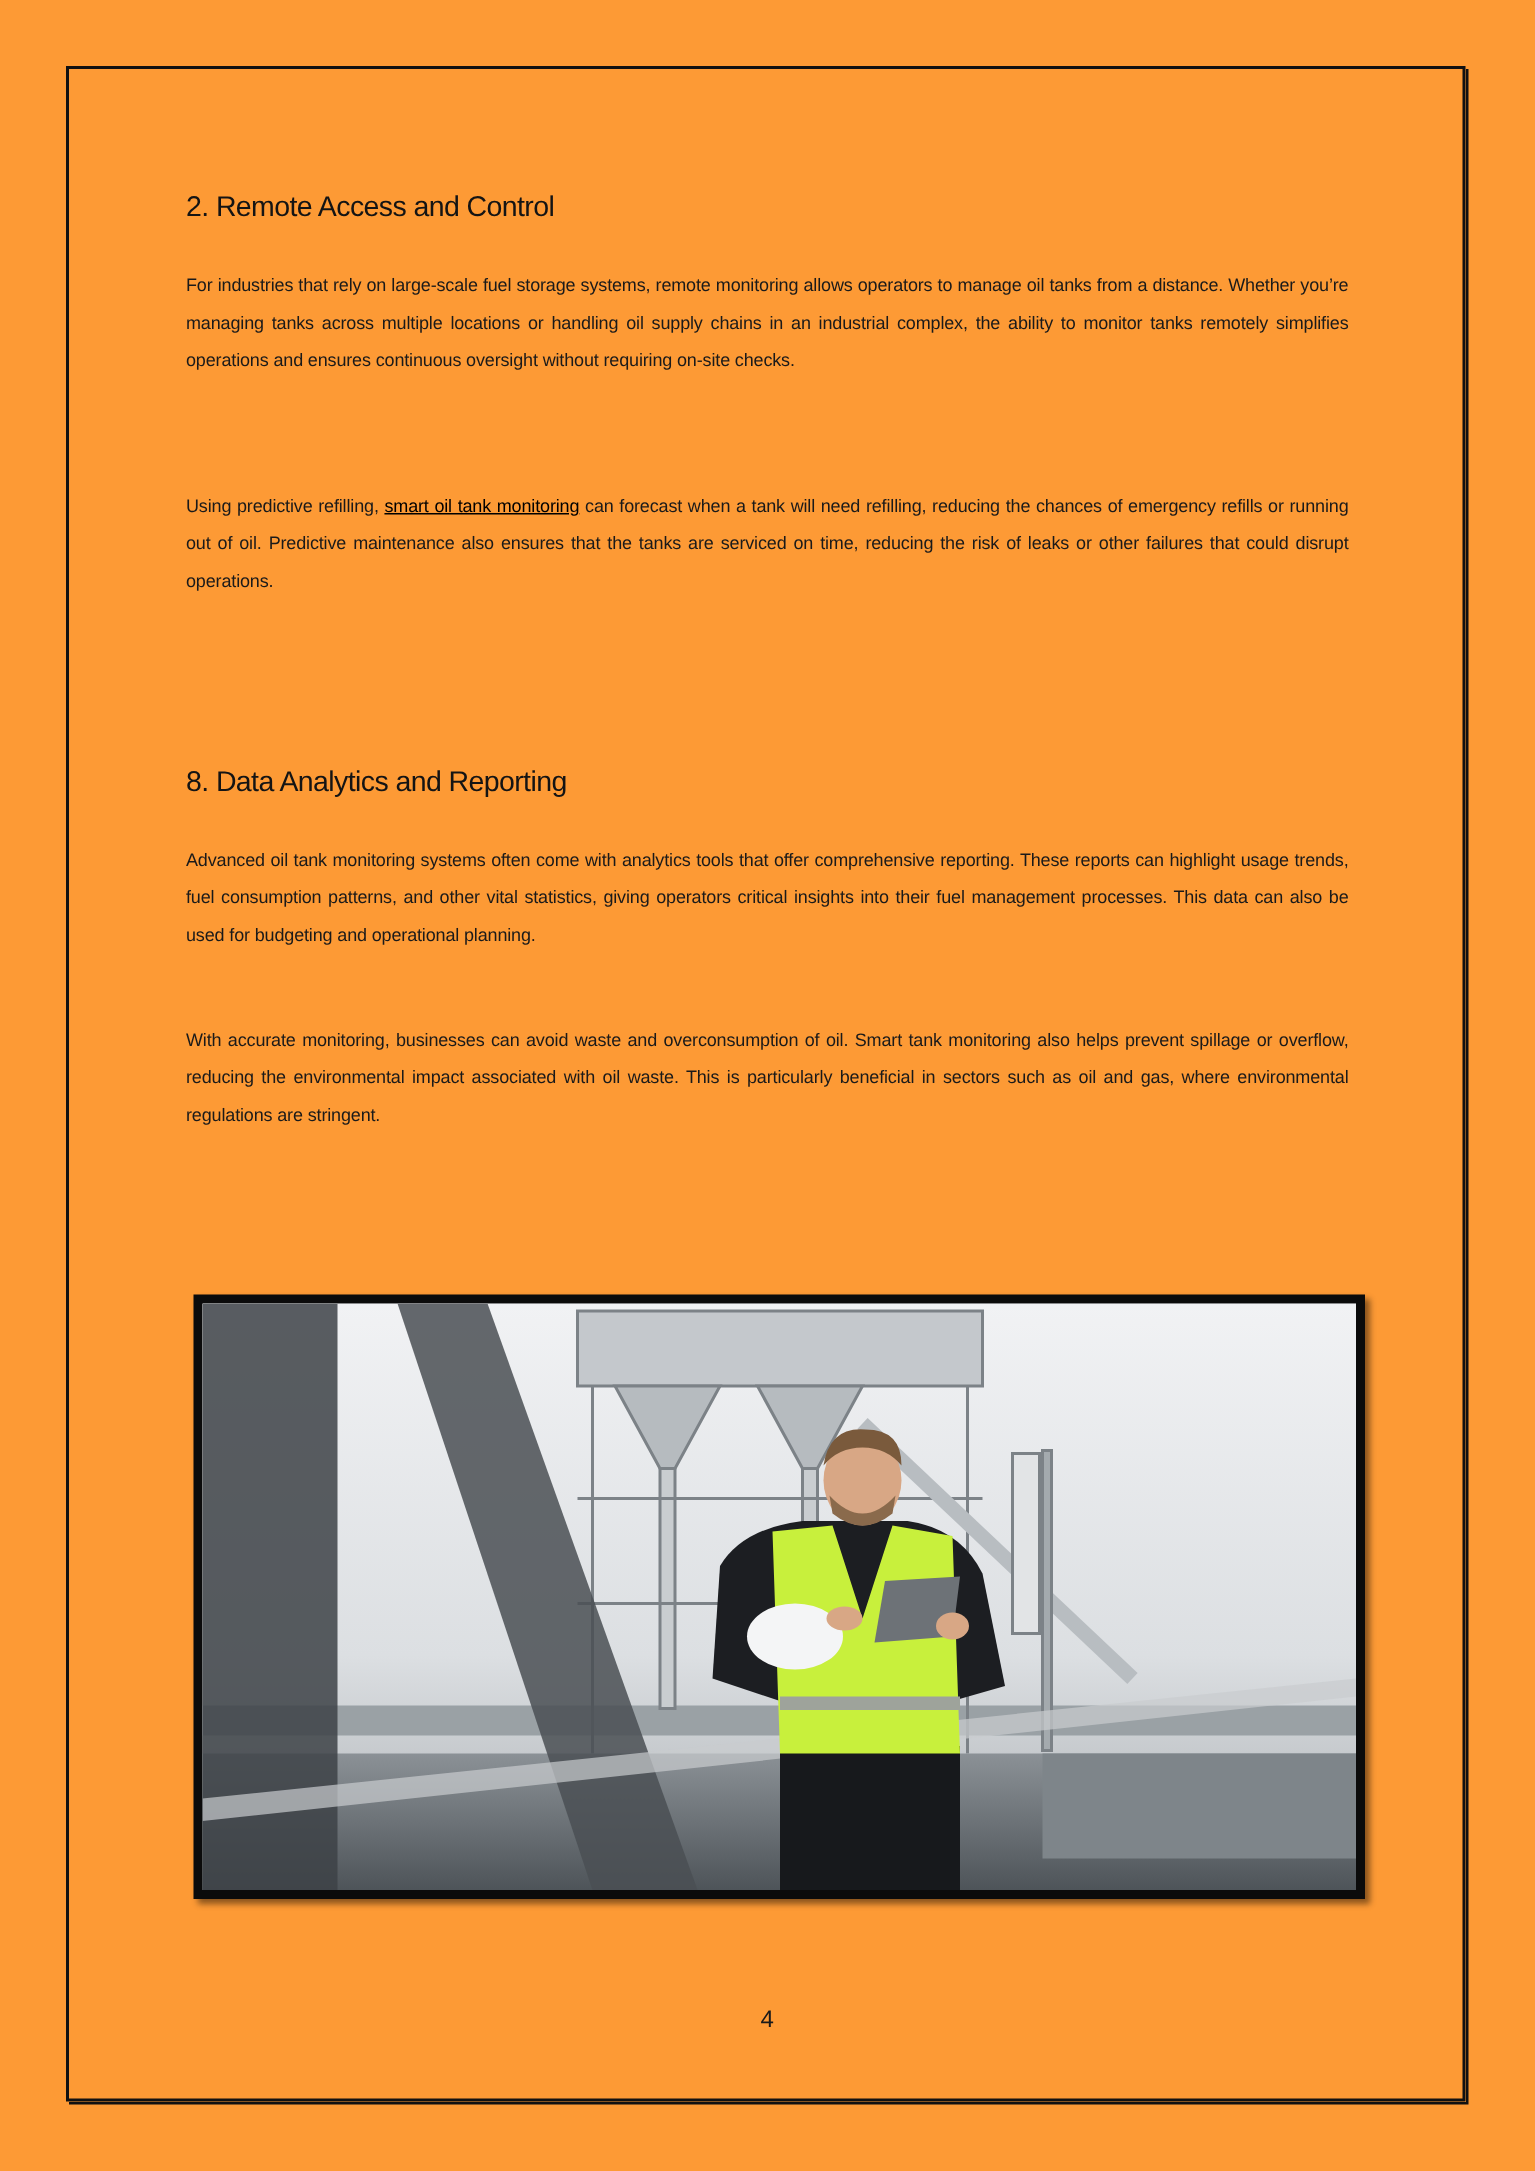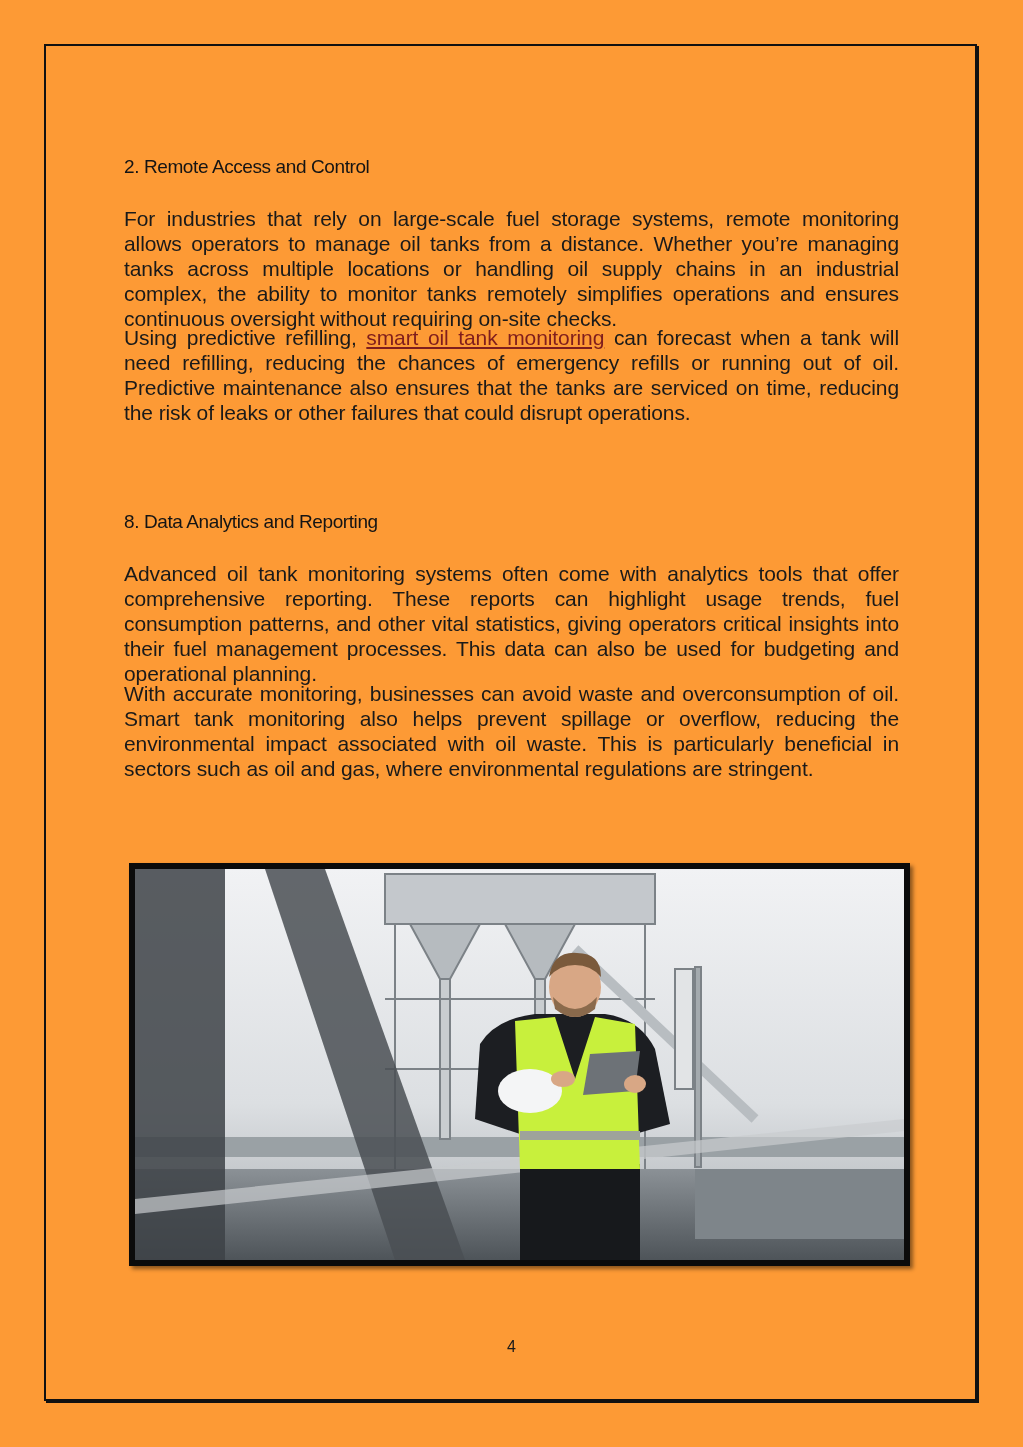--- a/index.html
+++ b/index.html
@@ -27,31 +27,31 @@
   h2 {
     font-family: "Liberation Sans", sans-serif;
     font-weight: normal;
     font-size: 19px;
     letter-spacing: -0.4px;
     margin: 0 0 22px 0;
     line-height: 38px;
     color: #141414;
   }
   p {
-    font-size: 21px;
+    font-size: 12px;
     line-height: 25px;
     margin: 0 0 22px 0;
     text-align: justify;
     letter-spacing: -0.1px;
     color: #1a1a1a;
   }
   a.link {
-    color: #7f1d1d;
+    color: #000000;
   }
-  #s2 { position: absolute; top: 0; margin-top: 28px; }
+  #s2 { position: absolute; top: 0; }
   #s3 { position: absolute; top: 205px; }
   #s4 { position: absolute; top: 383px; }
   #s5 { position: absolute; top: 561px; }
   .section { width: 775px; }
   .section h2 { margin-bottom: 20px; }
 
   .photo-frame {
     position: absolute;
     left: 129px; top: 863px;
     width: 781px; height: 403px;

